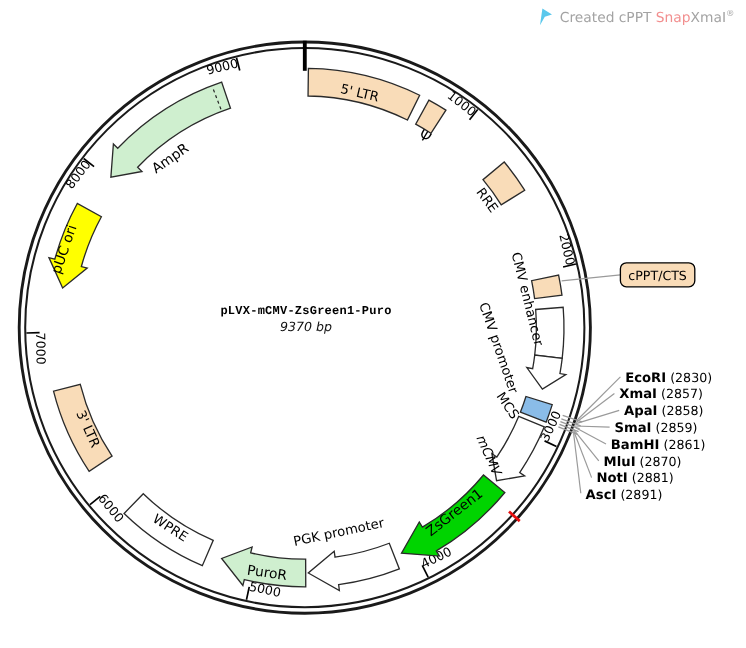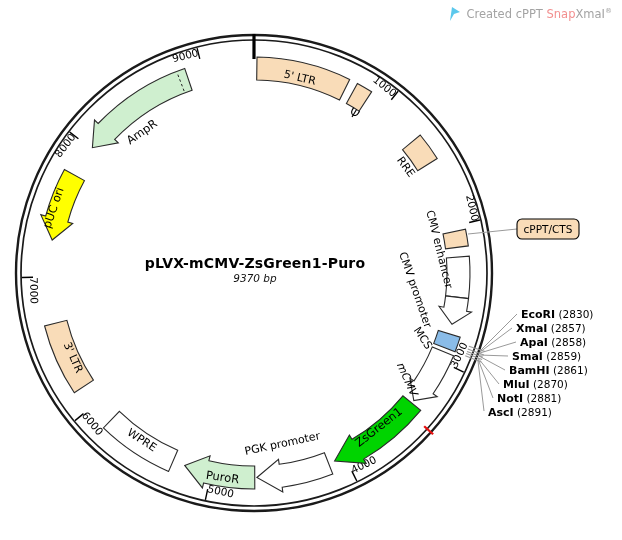--- a/index.html
+++ b/index.html
@@ -1,20 +1,20 @@
 <!DOCTYPE html>
 <html><head>
 <meta charset="utf-8">
 <style>
   html,body{margin:0;padding:0;background:#fff;}
   #canvas{position:relative;width:622px;height:540px;background:#fff;overflow:hidden;
           font-family:"DejaVu Sans","Liberation Sans",sans-serif;}
   #mapsvg{position:absolute;left:0;top:0;}
   #centerblock{position:absolute;left:120px;top:255px;width:270px;text-align:center;}
-  #plasmid-title{font-size:14px;font-weight:bold;color:#000;letter-spacing:0.2px;}
+  #plasmid-title{font-size:10px;font-weight:bold;color:#000;letter-spacing:0.2px;font-family:Liberation Mono, monospace;}
   #plasmid-size{font-size:10.5px;color:#111;margin-top:1px;font-style:italic;}
   #watermark{position:absolute;right:10px;top:6px;display:flex;align-items:center;gap:5px;
              font-size:11.5px;color:#a3a3a3;}
   #watermark .brand-snap{color:#f28f8f;}
   #watermark .brand-gene{color:#a3a3a3;}
   #watermark .reg{font-size:7px;vertical-align:super;color:#a3a3a3;}
 </style>
 </head>
 <body>
 

